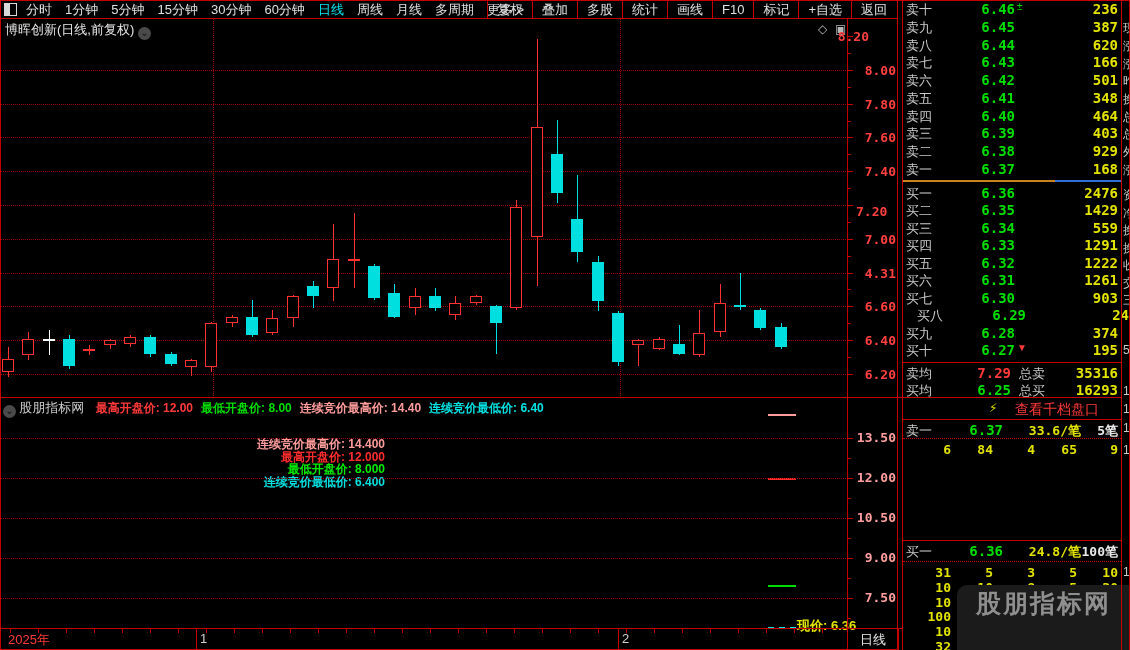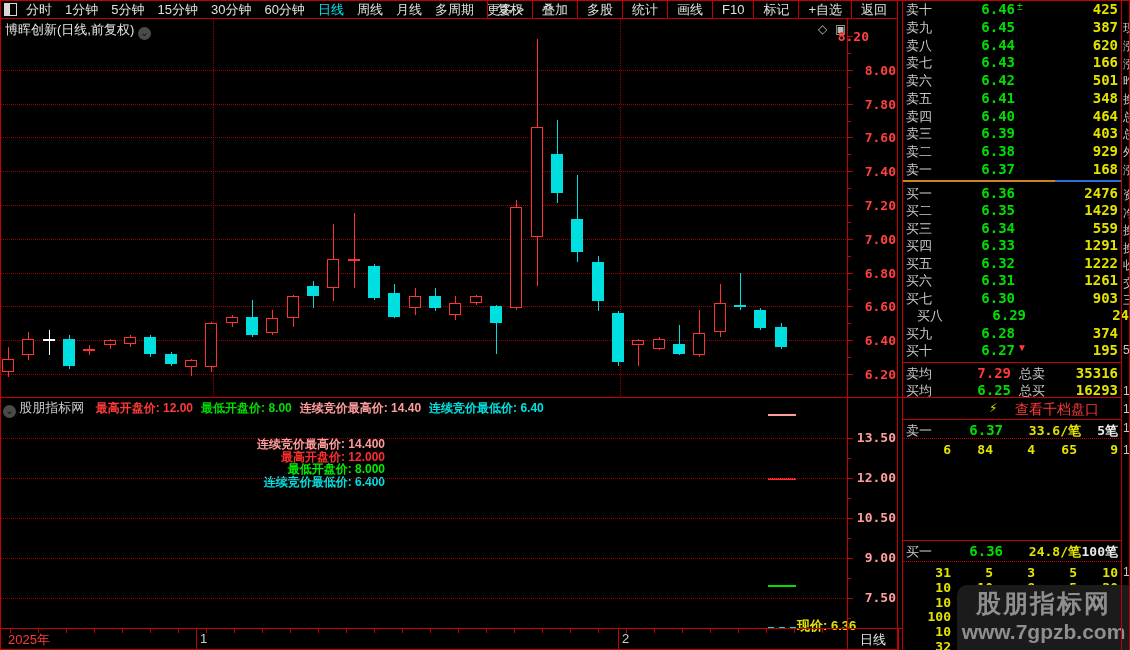--- a/index.html
+++ b/index.html
@@ -192,27 +192,27 @@
       <div class="tick" style="left: 847px; top: 121px; width: 4px;"></div>
       <div class="axis-label" style="left: 856px; top: 97px; width: 40px; text-align: right;">7.80</div>
       <div class="tick" style="left: 847px; top: 137px; width: 6px;"></div>
       <div class="tick" style="left: 847px; top: 154px; width: 4px;"></div>
       <div class="axis-label" style="left: 856px; top: 130px; width: 40px; text-align: right;">7.60</div>
       <div class="tick" style="left: 847px; top: 171px; width: 6px;"></div>
       <div class="tick" style="left: 847px; top: 188px; width: 4px;"></div>
       <div class="axis-label" style="left: 856px; top: 164px; width: 40px; text-align: right;">7.40</div>
       <div class="tick" style="left: 847px; top: 205px; width: 6px;"></div>
       <div class="tick" style="left: 847px; top: 222px; width: 4px;"></div>
-      <div class="axis-label" style="left: 856px; top: 198px; width: 40px; text-align: right;">7.20</div>
+      <div class="axis-label" style="left: 856px; top: 204px; width: 40px; ">7.20</div>
       <div class="tick" style="left: 847px; top: 239px; width: 6px;"></div>
       <div class="tick" style="left: 847px; top: 256px; width: 4px;"></div>
       <div class="axis-label" style="left: 856px; top: 232px; width: 40px; text-align: right;">7.00</div>
       <div class="tick" style="left: 847px; top: 273px; width: 6px;"></div>
       <div class="tick" style="left: 847px; top: 289px; width: 4px;"></div>
-      <div class="axis-label" style="left: 856px; top: 266px; width: 40px; text-align: right;">6.80</div>
+      <div class="axis-label" style="left: 856px; top: 266px; width: 40px; text-align: right;">4.31</div>
       <div class="tick" style="left: 847px; top: 306px; width: 6px;"></div>
       <div class="tick" style="left: 847px; top: 323px; width: 4px;"></div>
       <div class="axis-label" style="left: 856px; top: 299px; width: 40px; text-align: right;">6.60</div>
       <div class="tick" style="left: 847px; top: 340px; width: 6px;"></div>
       <div class="tick" style="left: 847px; top: 357px; width: 4px;"></div>
       <div class="axis-label" style="left: 856px; top: 333px; width: 40px; text-align: right;">6.40</div>
       <div class="tick" style="left: 847px; top: 374px; width: 6px;"></div>
       <div class="axis-label" style="left: 856px; top: 367px; width: 40px; text-align: right;">6.20</div>
       <div class="tick" style="left: 847px; top: 438px; width: 6px;"></div>
       <div class="tick" style="left: 847px; top: 458px; width: 4px;"></div>
@@ -295,21 +295,21 @@
       <div class="vline" style="left: 618px; top: 628px; height: 21px;"></div>
     </div>
 
   <div class="abs" style="left:847px;top:628px;width:50px;height:21px;border:1px solid #c40000;color:#e6e6e6;font-size:13px;text-align:center;line-height:21px;">日线</div>
 
   <div id="orderbook">
       <div class="ob-row" style="top: 1px;">
         <div class="ob-label">卖十</div>
         <div class="ob-price green">6.46</div>
         <div class="ob-tag" style="color: rgb(0, 221, 0);">±</div>
-        <div class="ob-vol">425</div>
+        <div class="ob-vol">236</div>
       </div>
       <div class="ob-row" style="top: 19px;">
         <div class="ob-label">卖九</div>
         <div class="ob-price green">6.45</div>
         <div class="ob-vol">387</div>
       </div>
       <div class="ob-row" style="top: 37px;">
         <div class="ob-label">卖八</div>
         <div class="ob-price green">6.44</div>
         <div class="ob-vol">620</div>
@@ -482,21 +482,20 @@
       <div class="abs" style="left: 1px; top: 343px; font-size: 12px;">5</div>
       <div class="abs" style="left: 1px; top: 384px; font-size: 12px;">1</div>
       <div class="abs" style="left: 1px; top: 402px; font-size: 12px;">1</div>
       <div class="abs" style="left: 1px; top: 421px; font-size: 12px;">1</div>
       <div class="abs" style="left: 1px; top: 443px; font-size: 12px;">1</div>
       <div class="abs" style="left: 1px; top: 565px; font-size: 12px;">1</div>
     </div>
 
   <div id="watermark">
     <div class="w1">股朋指标网</div>
-    <div class="w2">www.7gpzb.com</div>
   </div>
 
   <div class="hline" style="left:0;top:0;width:1130px;"></div>
   <div class="vline" style="left:0;top:0;height:650px;"></div>
   <div class="hline" style="left:0;top:18px;width:897px;"></div>
   <div class="vline" style="left:847px;top:19px;height:609px;"></div>
   <div class="hline" style="left:0;top:397px;width:1121px;"></div>
   <div class="hline" style="left:0;top:628px;width:903px;"></div>
   <div class="hline" style="left:0;top:649px;width:897px;"></div>
   <div class="vline" style="left:897px;top:0;height:650px;"></div>

